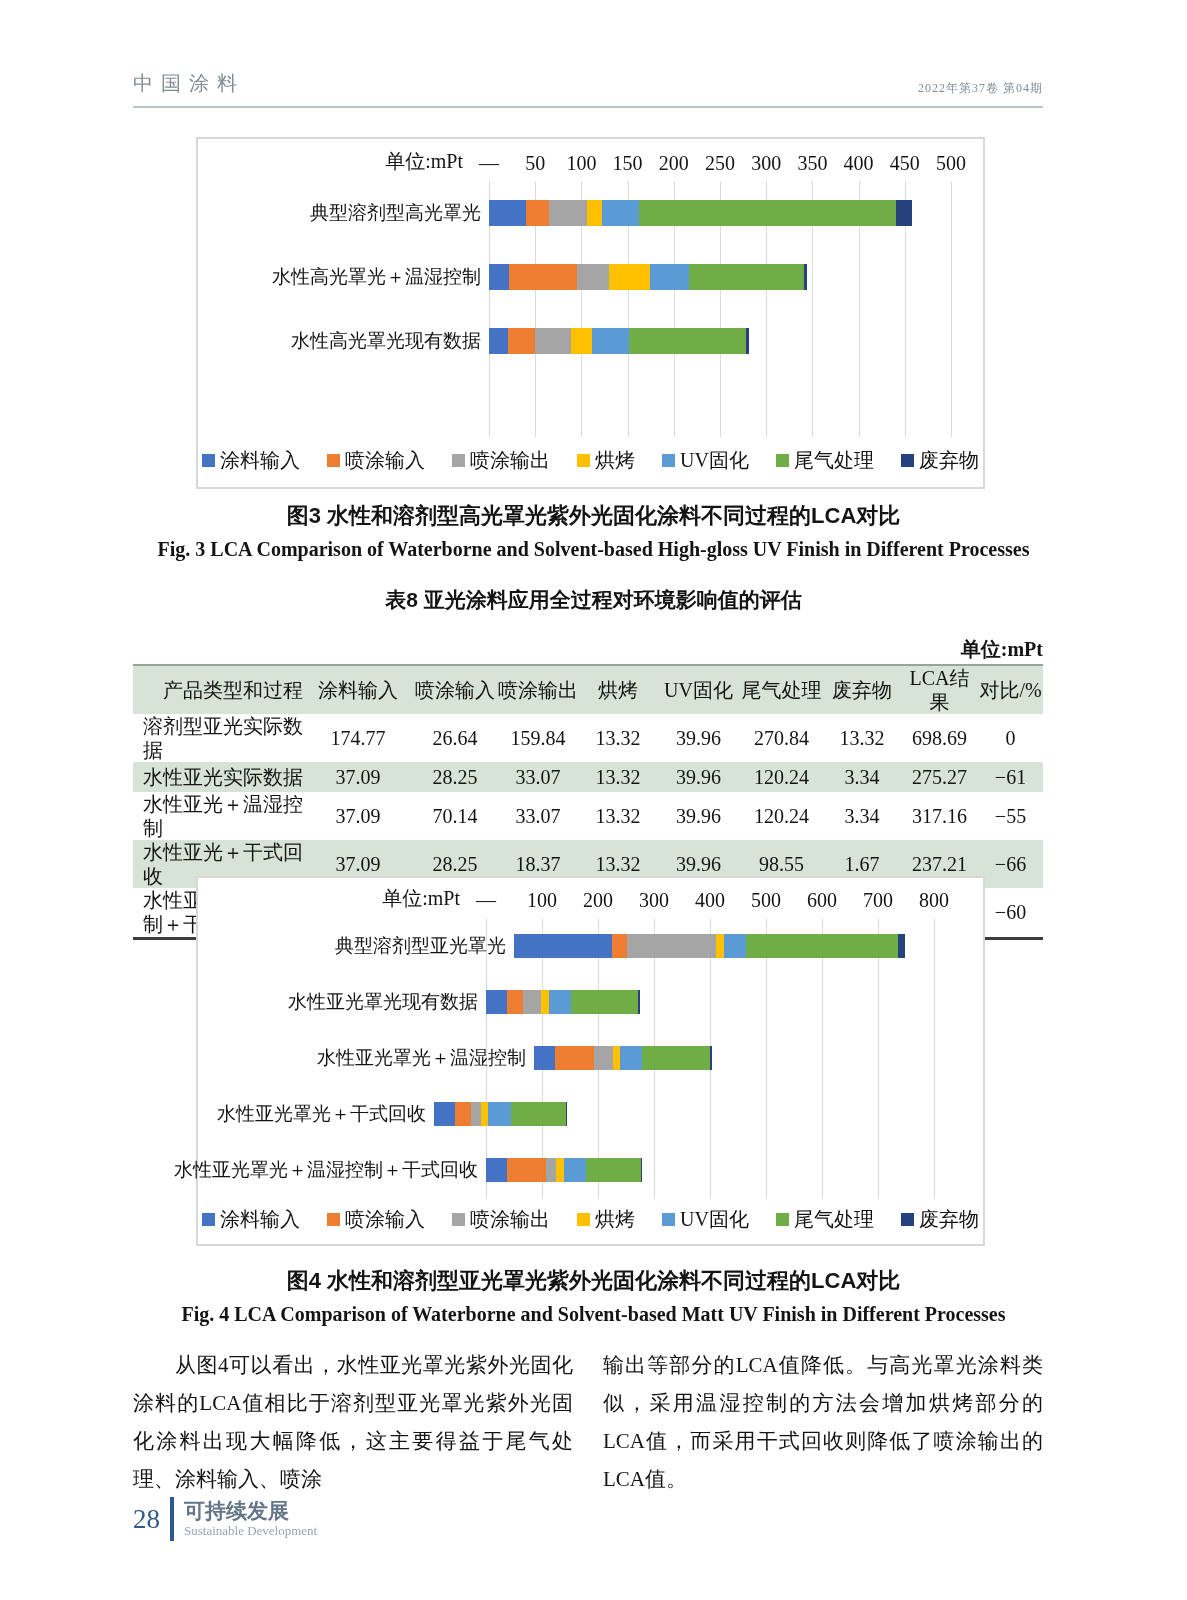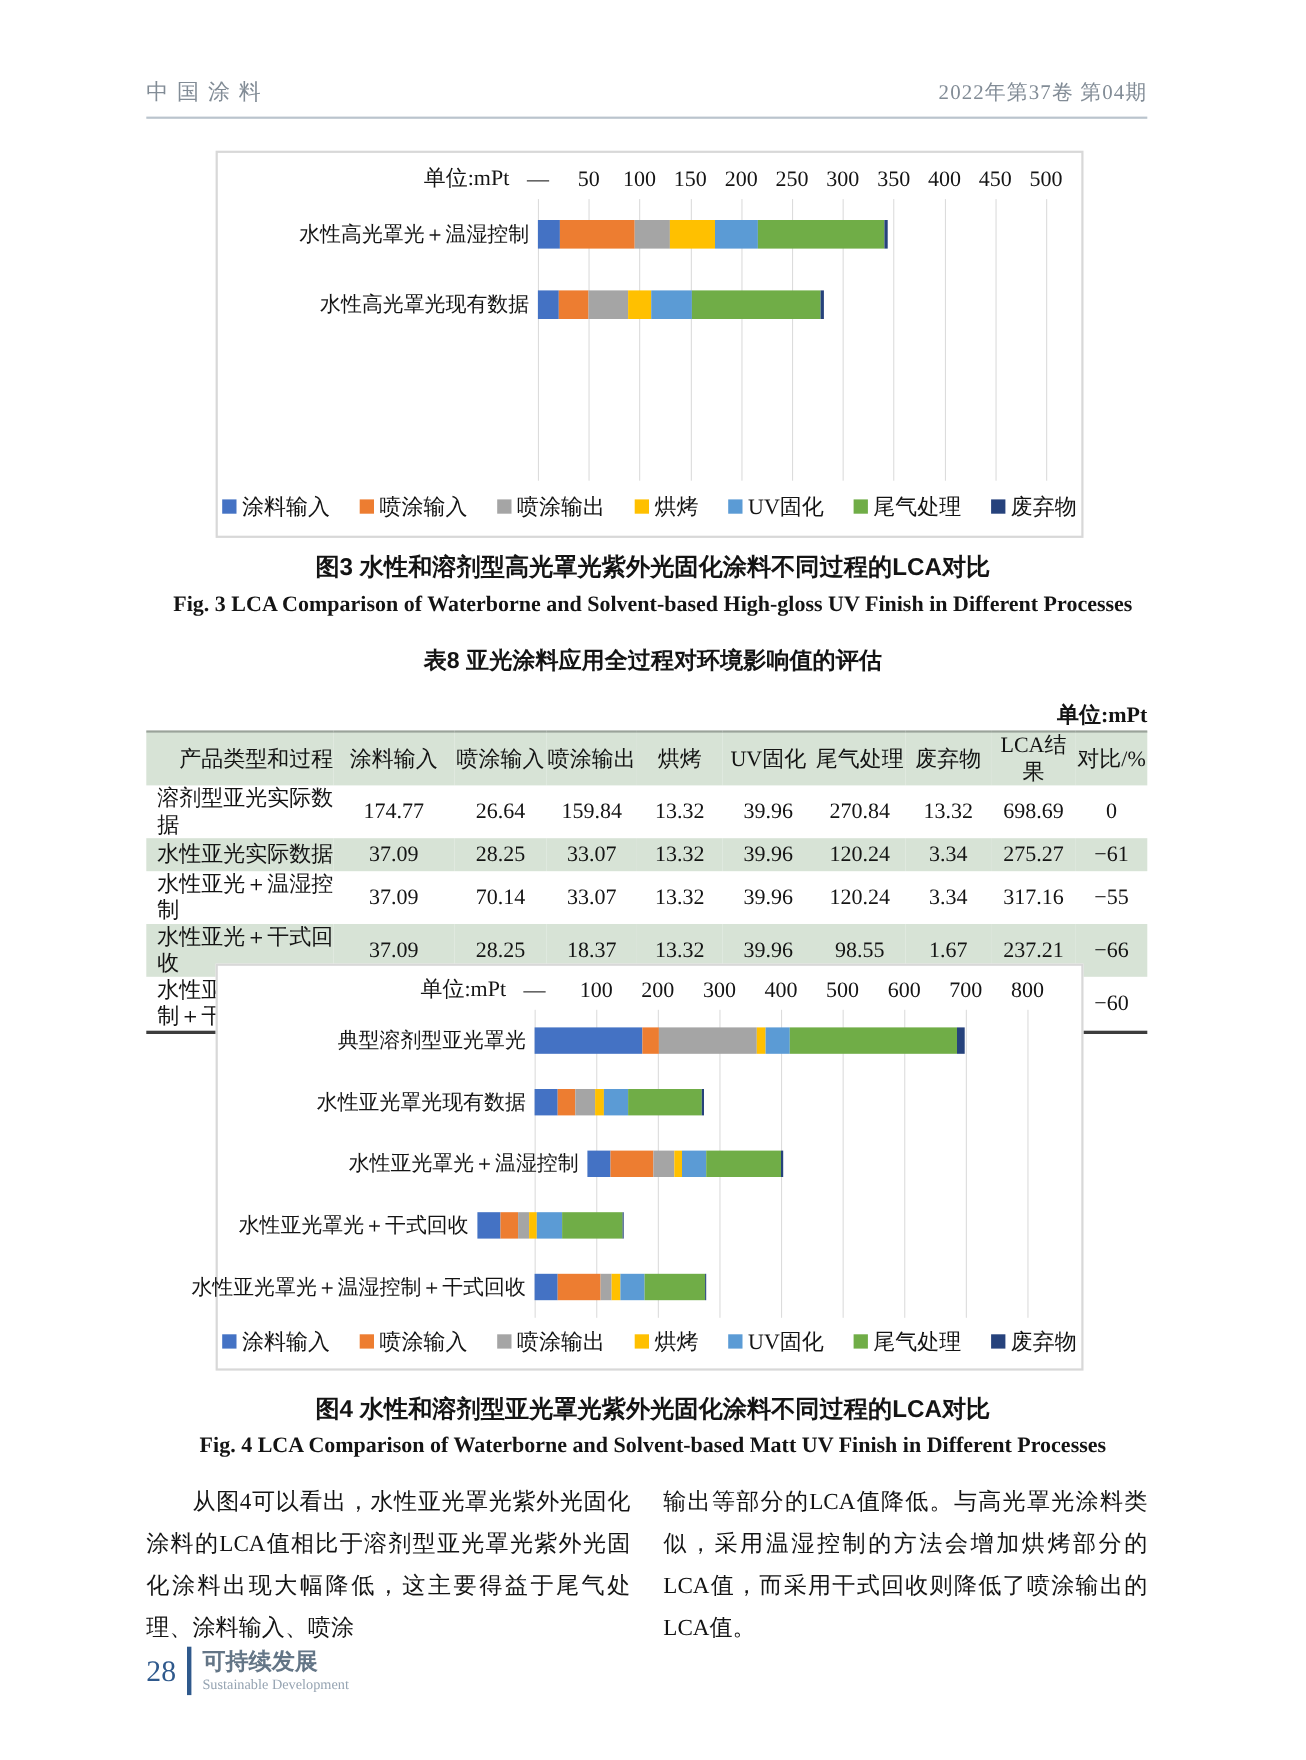--- a/index.html
+++ b/index.html
@@ -3,21 +3,21 @@
 <meta charset="utf-8">
 <style>
   html,body{margin:0;padding:0;background:#e8e8e8;}
   .page{position:relative;width:1187px;height:1600px;background:#ffffff;margin:0 auto;
         font-family:"Liberation Serif","DejaVu Serif",serif;color:#141414;overflow:hidden;}
 
   
   .header{position:absolute;left:133px;top:70px;width:910px;display:flex;justify-content:space-between;
           align-items:flex-end;padding-bottom:9px;border-bottom:2px solid #bac4cd;color:#828c96;}
   .header .journal{font-size:20px;letter-spacing:8px;}
-  .header .issue{font-size:19px;letter-spacing:1px;}
+  .header .issue{font-size:12px;letter-spacing:1px;}
 
   
   .chart-panel{position:absolute;left:196px;width:789px;border:2px solid #d8d8d8;background:#fff;box-sizing:border-box;}
   #chart0{top:137px;height:352px;}
   #chart1{top:876px;height:370px;}
   .axis-row{position:absolute;left:0;top:0;right:0;}
   .unit-label{position:absolute;left:0;bottom:6px;text-align:right;font-size:20px;}
   .tick{position:absolute;bottom:6px;transform:translateX(-50%);font-size:20px;}
   .grid{position:absolute;z-index:0;}
   .grid-line{position:absolute;top:0;bottom:0;width:1px;background:#dcdcdc;}
@@ -98,20 +98,32 @@
         <div class="grid-line" style="left: 138.6px;"></div>
         <div class="grid-line" style="left: 184.8px;"></div>
         <div class="grid-line" style="left: 231px;"></div>
         <div class="grid-line" style="left: 277.2px;"></div>
         <div class="grid-line" style="left: 323.4px;"></div>
         <div class="grid-line" style="left: 369.6px;"></div>
         <div class="grid-line" style="left: 415.8px;"></div>
         <div class="grid-line" style="left: 462px;"></div>
       </div>
       <div class="rows" style="top: 42px;">
+        <div class="crow" style="height: 64px;">
+          <div class="clabel" style="width: 291px;">典型溶剂型高光罩光</div>
+          <div class="cbar" style="height: 26px;">
+            <span class="seg" style="width: 36.96px; background: rgb(68, 114, 196);"></span>
+            <span class="seg" style="width: 23.1px; background: rgb(237, 125, 49);"></span>
+            <span class="seg" style="width: 37.884px; background: rgb(165, 165, 165);"></span>
+            <span class="seg" style="width: 14.784px; background: rgb(255, 192, 0);"></span>
+            <span class="seg" style="width: 36.96px; background: rgb(91, 155, 213);"></span>
+            <span class="seg" style="width: 257.796px; background: rgb(112, 173, 71);"></span>
+            <span class="seg" style="width: 15.708px; background: rgb(38, 66, 124);"></span>
+          </div>
+        </div>
         <div class="crow" style="height: 64px;">
           <div class="clabel" style="width: 291px;">水性高光罩光＋温湿控制</div>
           <div class="cbar" style="height: 26px;">
             <span class="seg" style="width: 20.328px; background: rgb(68, 114, 196);"></span>
             <span class="seg" style="width: 67.452px; background: rgb(237, 125, 49);"></span>
             <span class="seg" style="width: 32.34px; background: rgb(165, 165, 165);"></span>
             <span class="seg" style="width: 40.656px; background: rgb(255, 192, 0);"></span>
             <span class="seg" style="width: 38.808px; background: rgb(91, 155, 213);"></span>
             <span class="seg" style="width: 115.5px; background: rgb(112, 173, 71);"></span>
             <span class="seg" style="width: 2.772px; background: rgb(38, 66, 124);"></span>
@@ -284,21 +296,21 @@
         <div class="grid-line" style="left: 56px;"></div>
         <div class="grid-line" style="left: 112px;"></div>
         <div class="grid-line" style="left: 168px;"></div>
         <div class="grid-line" style="left: 224px;"></div>
         <div class="grid-line" style="left: 280px;"></div>
         <div class="grid-line" style="left: 336px;"></div>
         <div class="grid-line" style="left: 392px;"></div>
         <div class="grid-line" style="left: 448px;"></div>
       </div>
       <div class="rows" style="top: 40px;">
-        <div class="crow" style="height: 56px;">
+        <div class="crow" style="height: 56px; padding-left: 28px;">
           <div class="clabel" style="width: 288px;">典型溶剂型亚光罩光</div>
           <div class="cbar" style="height: 24px;">
             <span class="seg" style="width: 97.8712px; background: rgb(68, 114, 196);"></span>
             <span class="seg" style="width: 14.9184px; background: rgb(237, 125, 49);"></span>
             <span class="seg" style="width: 89.5104px; background: rgb(165, 165, 165);"></span>
             <span class="seg" style="width: 7.4592px; background: rgb(255, 192, 0);"></span>
             <span class="seg" style="width: 22.3776px; background: rgb(91, 155, 213);"></span>
             <span class="seg" style="width: 151.67px; background: rgb(112, 173, 71);"></span>
             <span class="seg" style="width: 7.4592px; background: rgb(38, 66, 124);"></span>
           </div>

